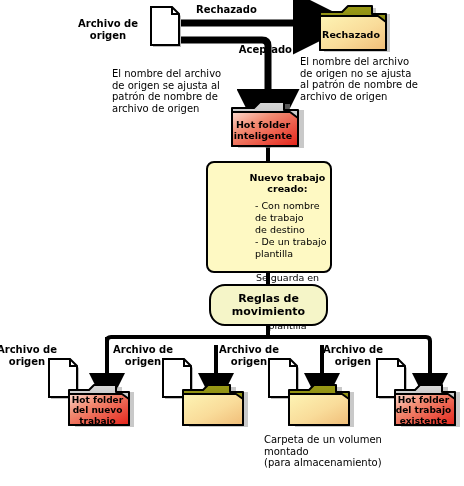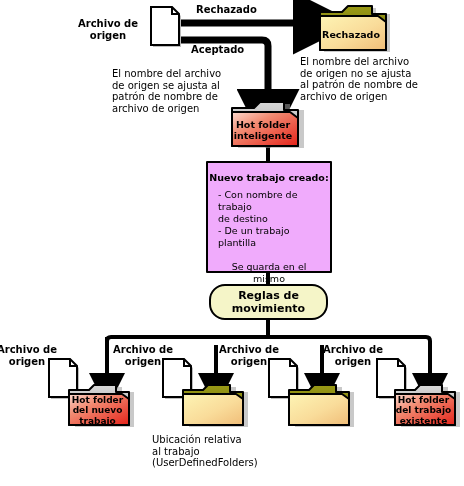--- a/index.html
+++ b/index.html
@@ -72,24 +72,25 @@
     white-space: pre-line;
     padding-top: 8px;
     box-sizing: border-box;
   }
   .folder.small { width: 64px; height: 46px; }
   .folder.small .ftxt { width: 59px; height: 46px; font-size: 9px; line-height: 10.5px; padding-top: 7px;}
 
   
   .notebox {
     position: absolute;
-    background: #f0abfc;
+    background: #fef9c3;
     border: 2px solid #000000;
-    border-radius: 1px;
+    border-radius: 8px;
     box-sizing: border-box;
+    padding-left: 37px;
   }
   .notebox .nb-title {
     font-size: 9.5px;
     font-weight: bold;
     text-align: center;
     color: #000;
     margin-top: 9px;
   }
   .notebox .nb-list {
     font-size: 9.5px;
@@ -181,21 +182,21 @@
 
   <div class="doc" style="left:150px; top:6px;">
     <svg width="34" height="44" viewBox="0 0 34 44">
       <path d="M3,3 L24,3 L31,10 L31,41 L3,41 Z" fill="#bdbdbd"></path>
       <path d="M1,1 L22,1 L29,8 L29,39 L1,39 Z" fill="#ffffff" stroke="#000" stroke-width="2"></path>
       <path d="M22,1 L22,8 L29,8" fill="none" stroke="#000" stroke-width="2"></path>
     </svg>
   </div>
 
   <div class="lbl" style="left:196px; top:4px; width:80px;">Rechazado</div>
-  <div class="lbl" style="left:191px; top:44px; width:80px;">Aceptado</div>
+  <div class="lbl" style="left:212px; top:44px; width:80px;text-align:right;">Aceptado</div>
 
   <div class="folder" style="left:316px; top:2px;">
     <svg width="78" height="54" viewBox="0 0 78 54">
       <path d="M8,12 L30,12 L36,6 L60,6 L60,12 L74,12 L74,50 L8,50 Z" fill="#9c9c9c" opacity="0.55"></path>
       <path d="M4,10 L26,10 L32,4 L56,4 L56,12 L70,12 L70,48 L4,48 Z" fill="url(#gYelTab)" stroke="#000" stroke-width="2" stroke-linejoin="round"></path>
       <path d="M4,14 L62,14 L70,20 L70,48 L4,48 Z" fill="url(#gYel)" stroke="#000" stroke-width="2" stroke-linejoin="round"></path>
     </svg>
     <div class="ftxt" style="width:70px;height:54px;padding-top:10px;">Rechazado</div>
   </div>
 
@@ -222,21 +223,21 @@
   <div class="notebox" style="left:206px; top:161px; width:126px; height:112px;">
     <div class="nb-title">Nuevo trabajo creado:</div>
     <div class="nb-list">- Con nombre de trabajo
    de destino
 - De un trabajo plantilla</div>
     <div class="nb-foot">Se guarda en el mismo
 grupo que el trabajo de
 plantilla</div>
   </div>
 
-  <div class="pill" style="left:209px; top:284px; width:119px; height:36px;">Reglas de
+  <div class="pill" style="left:209px; top:284px; width:119px; height:42px;">Reglas de
 movimiento</div>
 
   <div class="lbl rgt" style="left:-6px; top:344px; width:66px;">Archivo de
 origen</div>
 
   <div class="doc" style="left:48px; top:358px;">
     <svg width="34" height="44" viewBox="0 0 34 44">
       <path d="M3,3 L24,3 L31,10 L31,41 L3,41 Z" fill="#bdbdbd"></path>
       <path d="M1,1 L22,1 L29,8 L29,39 L1,39 Z" fill="#ffffff" stroke="#000" stroke-width="2"></path>
       <path d="M22,1 L22,8 L29,8" fill="none" stroke="#000" stroke-width="2"></path>
@@ -267,23 +268,20 @@
 
   <div class="folder small" style="left:180px; top:381px;">
     <svg width="72" height="50" viewBox="0 0 72 50">
       <path d="M9,11 L29,11 L34,6 L56,6 L56,11 L68,11 L68,46 L9,46 Z" fill="#9c9c9c" opacity="0.55"></path>
       <path d="M3,9 L23,9 L28,4 L50,4 L50,11 L63,11 L63,44 L3,44 Z" fill="url(#gYelTab)" stroke="#000" stroke-width="2" stroke-linejoin="round"></path>
       <path d="M3,13 L56,13 L63,18 L63,44 L3,44 Z" fill="url(#gYel)" stroke="#000" stroke-width="2" stroke-linejoin="round"></path>
     </svg>
     <div class="ftxt" style="width:63px;height:50px;padding-top:9px;"></div>
   </div>
 
-  <div class="lbl cap ctr" style="left:152px; top:434px; width:124px;">Ubicación relativa
-al trabajo
-(UserDefinedFolders)</div>
 
   <div class="lbl rgt" style="left:216px; top:344px; width:66px;">Archivo de
 origen</div>
 
   <div class="doc" style="left:268px; top:358px;">
     <svg width="34" height="44" viewBox="0 0 34 44">
       <path d="M3,3 L24,3 L31,10 L31,41 L3,41 Z" fill="#bdbdbd"></path>
       <path d="M1,1 L22,1 L29,8 L29,39 L1,39 Z" fill="#ffffff" stroke="#000" stroke-width="2"></path>
       <path d="M22,1 L22,8 L29,8" fill="none" stroke="#000" stroke-width="2"></path>
     </svg>
@@ -291,20 +289,23 @@
 
   <div class="folder small" style="left:286px; top:381px;">
     <svg width="72" height="50" viewBox="0 0 72 50">
       <path d="M9,11 L29,11 L34,6 L56,6 L56,11 L68,11 L68,46 L9,46 Z" fill="#9c9c9c" opacity="0.55"></path>
       <path d="M3,9 L23,9 L28,4 L50,4 L50,11 L63,11 L63,44 L3,44 Z" fill="url(#gYelTab)" stroke="#000" stroke-width="2" stroke-linejoin="round"></path>
       <path d="M3,13 L56,13 L63,18 L63,44 L3,44 Z" fill="url(#gYel)" stroke="#000" stroke-width="2" stroke-linejoin="round"></path>
     </svg>
     <div class="ftxt" style="width:63px;height:50px;padding-top:9px;"></div>
   </div>
 
+  <div class="lbl cap ctr" style="left:264px; top:434px; width:136px;">Carpeta de un volumen
+montado
+(para almacenamiento)</div>
 
   <div class="lbl rgt" style="left:320px; top:344px; width:66px;">Archivo de
 origen</div>
 
   <div class="doc" style="left:376px; top:358px;">
     <svg width="34" height="44" viewBox="0 0 34 44">
       <path d="M3,3 L24,3 L31,10 L31,41 L3,41 Z" fill="#bdbdbd"></path>
       <path d="M1,1 L22,1 L29,8 L29,39 L1,39 Z" fill="#ffffff" stroke="#000" stroke-width="2"></path>
       <path d="M22,1 L22,8 L29,8" fill="none" stroke="#000" stroke-width="2"></path>
     </svg>

